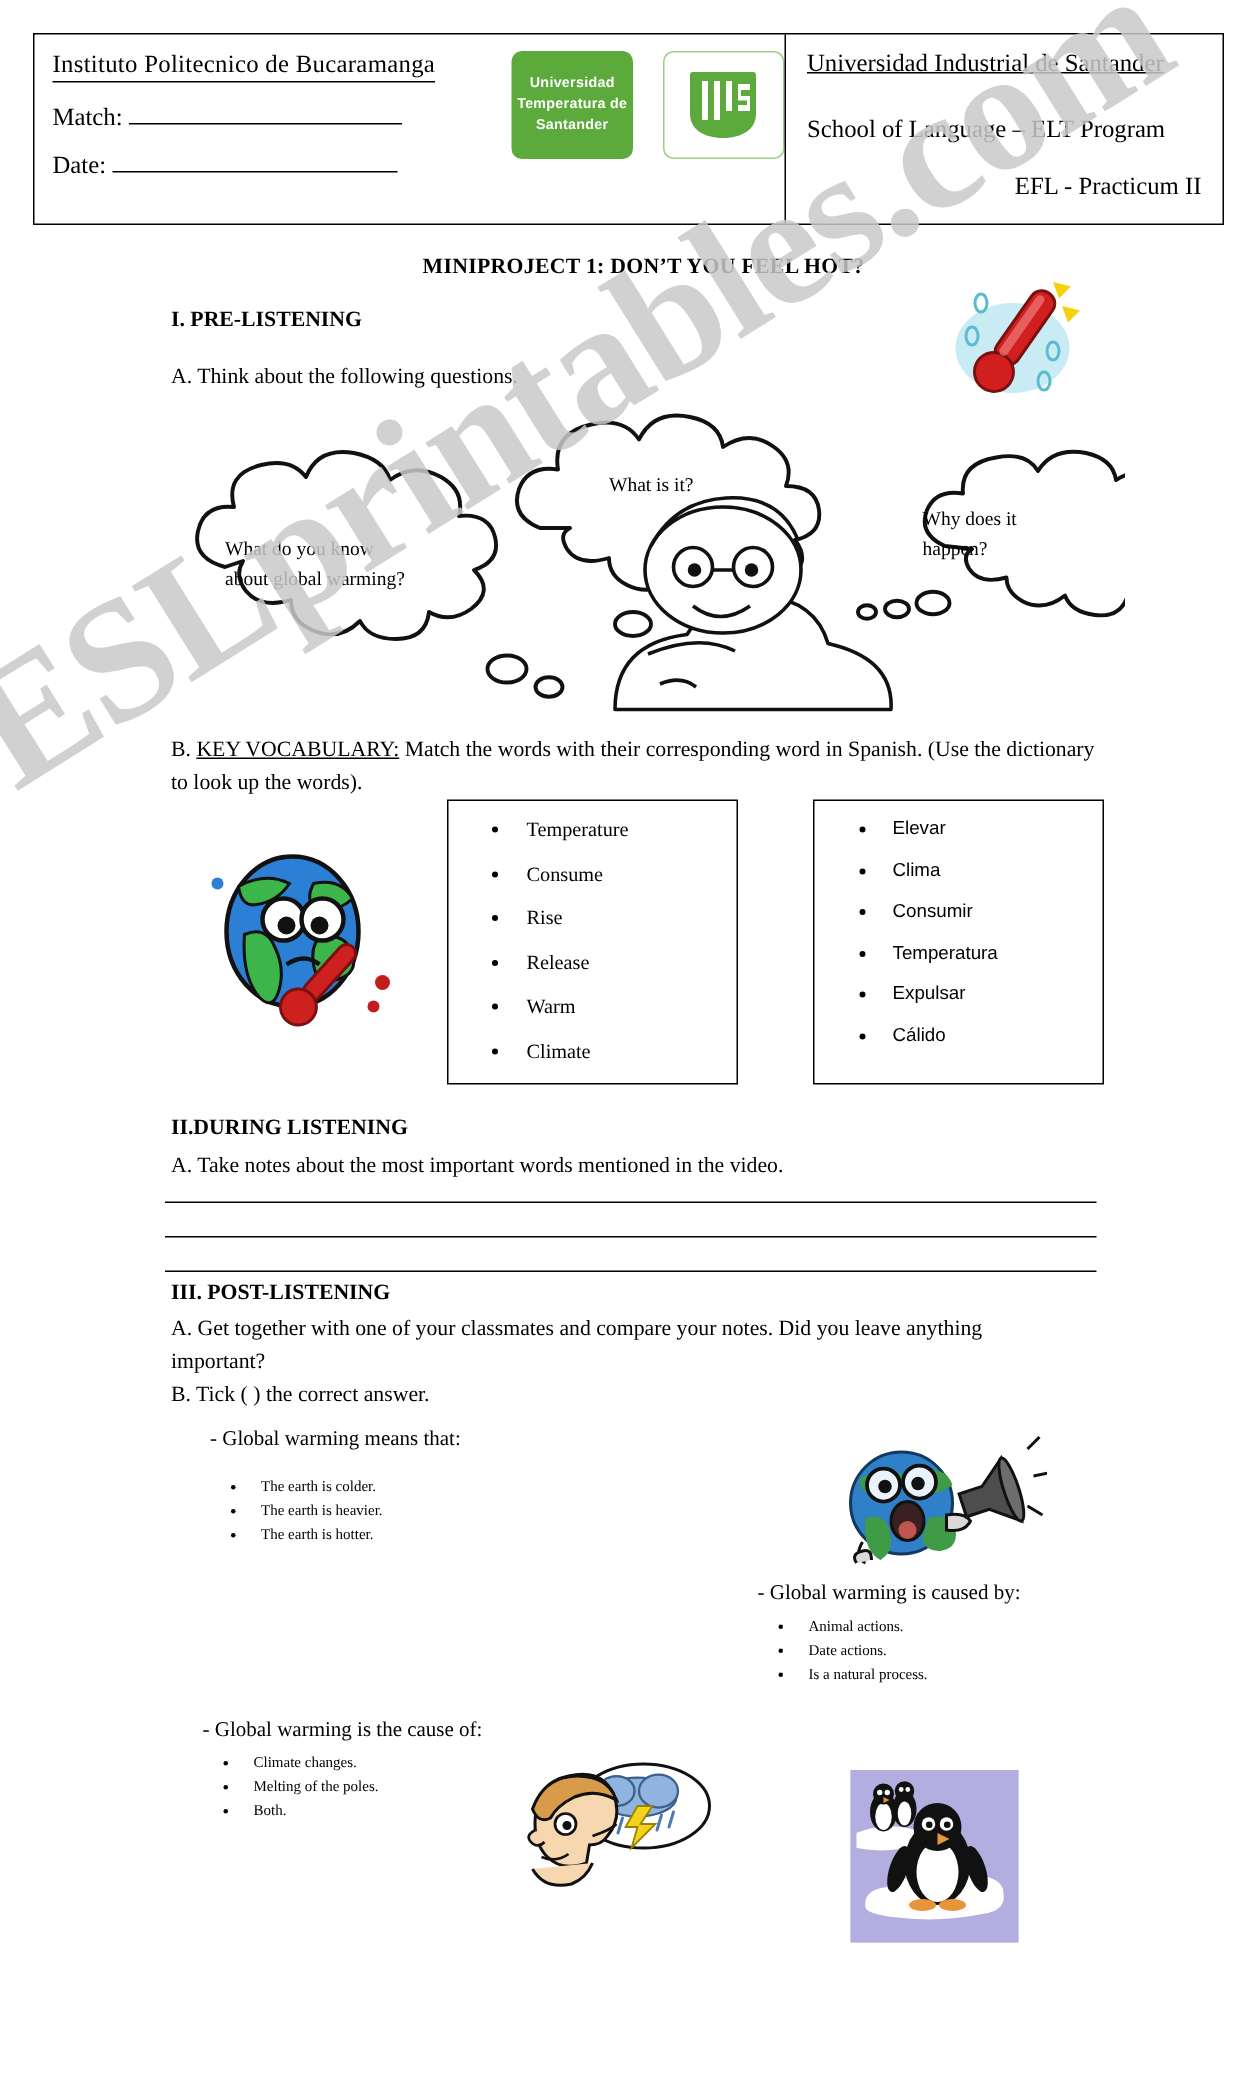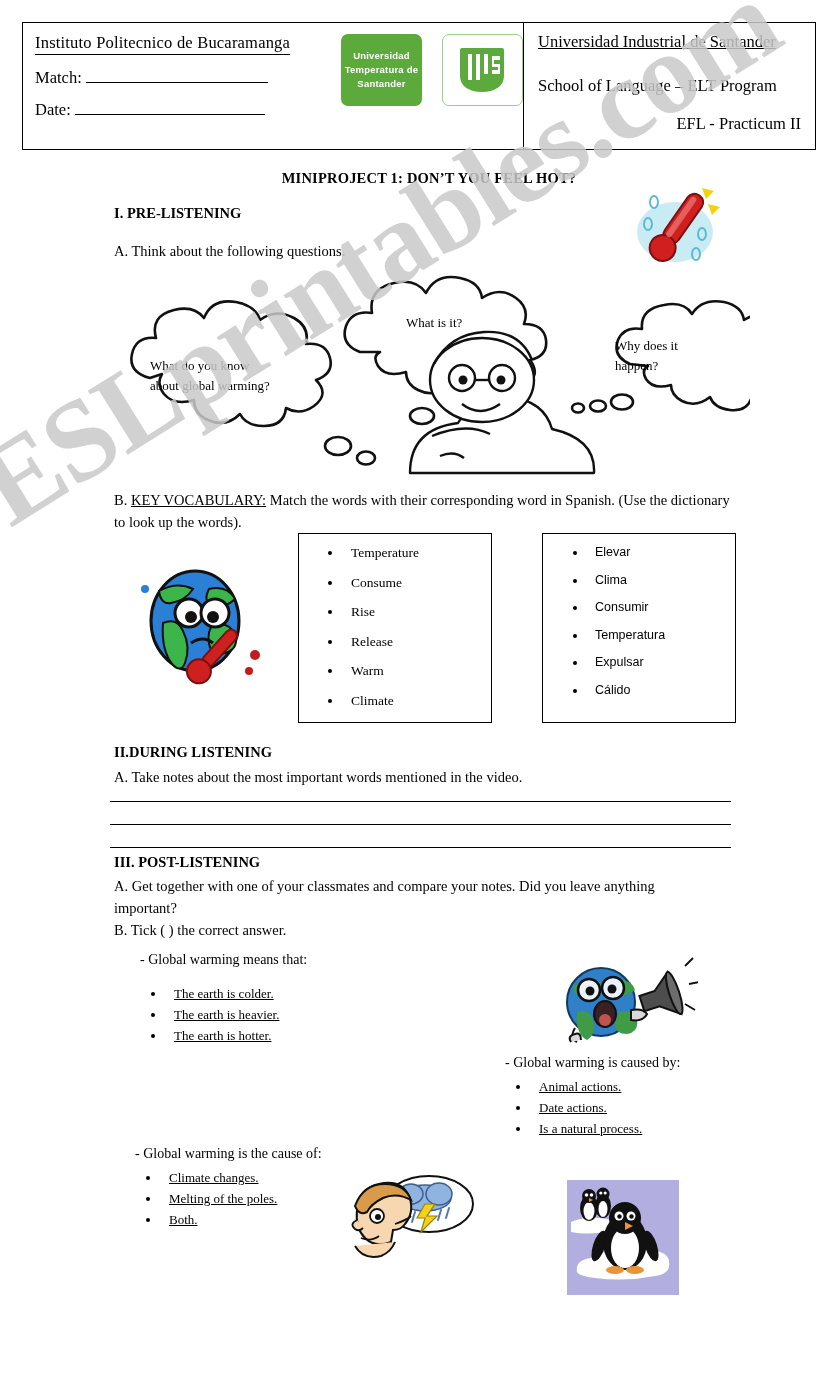--- a/index.html
+++ b/index.html
@@ -182,21 +182,21 @@
     left: 110px;
     width: 621px;
     border-bottom: 1px solid #000;
     height: 0;
   }
 
   
   .qgroup { position: absolute; }
   .qgroup .q { font-size: 14px; margin-bottom: 6px; }
   .qgroup ul { margin: 0; padding-left: 26px; list-style: disc; }
-  .qgroup li { font-size: 13px; line-height: 1.6; padding-left: 8px; text-decoration: underline; }
+  .qgroup li { font-size: 10px; line-height: 1.6; padding-left: 8px; }
 
   #qgroup-1 { left: 140px; top: 952px; width: 360px; }
   #qgroup-1 .q { margin-bottom: 16px; }
   #qgroup-2 { left: 505px; top: 1055px; width: 300px; }
   #qgroup-3 { left: 135px; top: 1146px; width: 320px; }
 
   
   .img-megaphone { position: absolute; left: 553px; top: 950px; width: 145px; height: 100px; }
   .img-thinker { position: absolute; left: 333px; top: 1168px; width: 145px; height: 100px; }
   .img-penguin {

